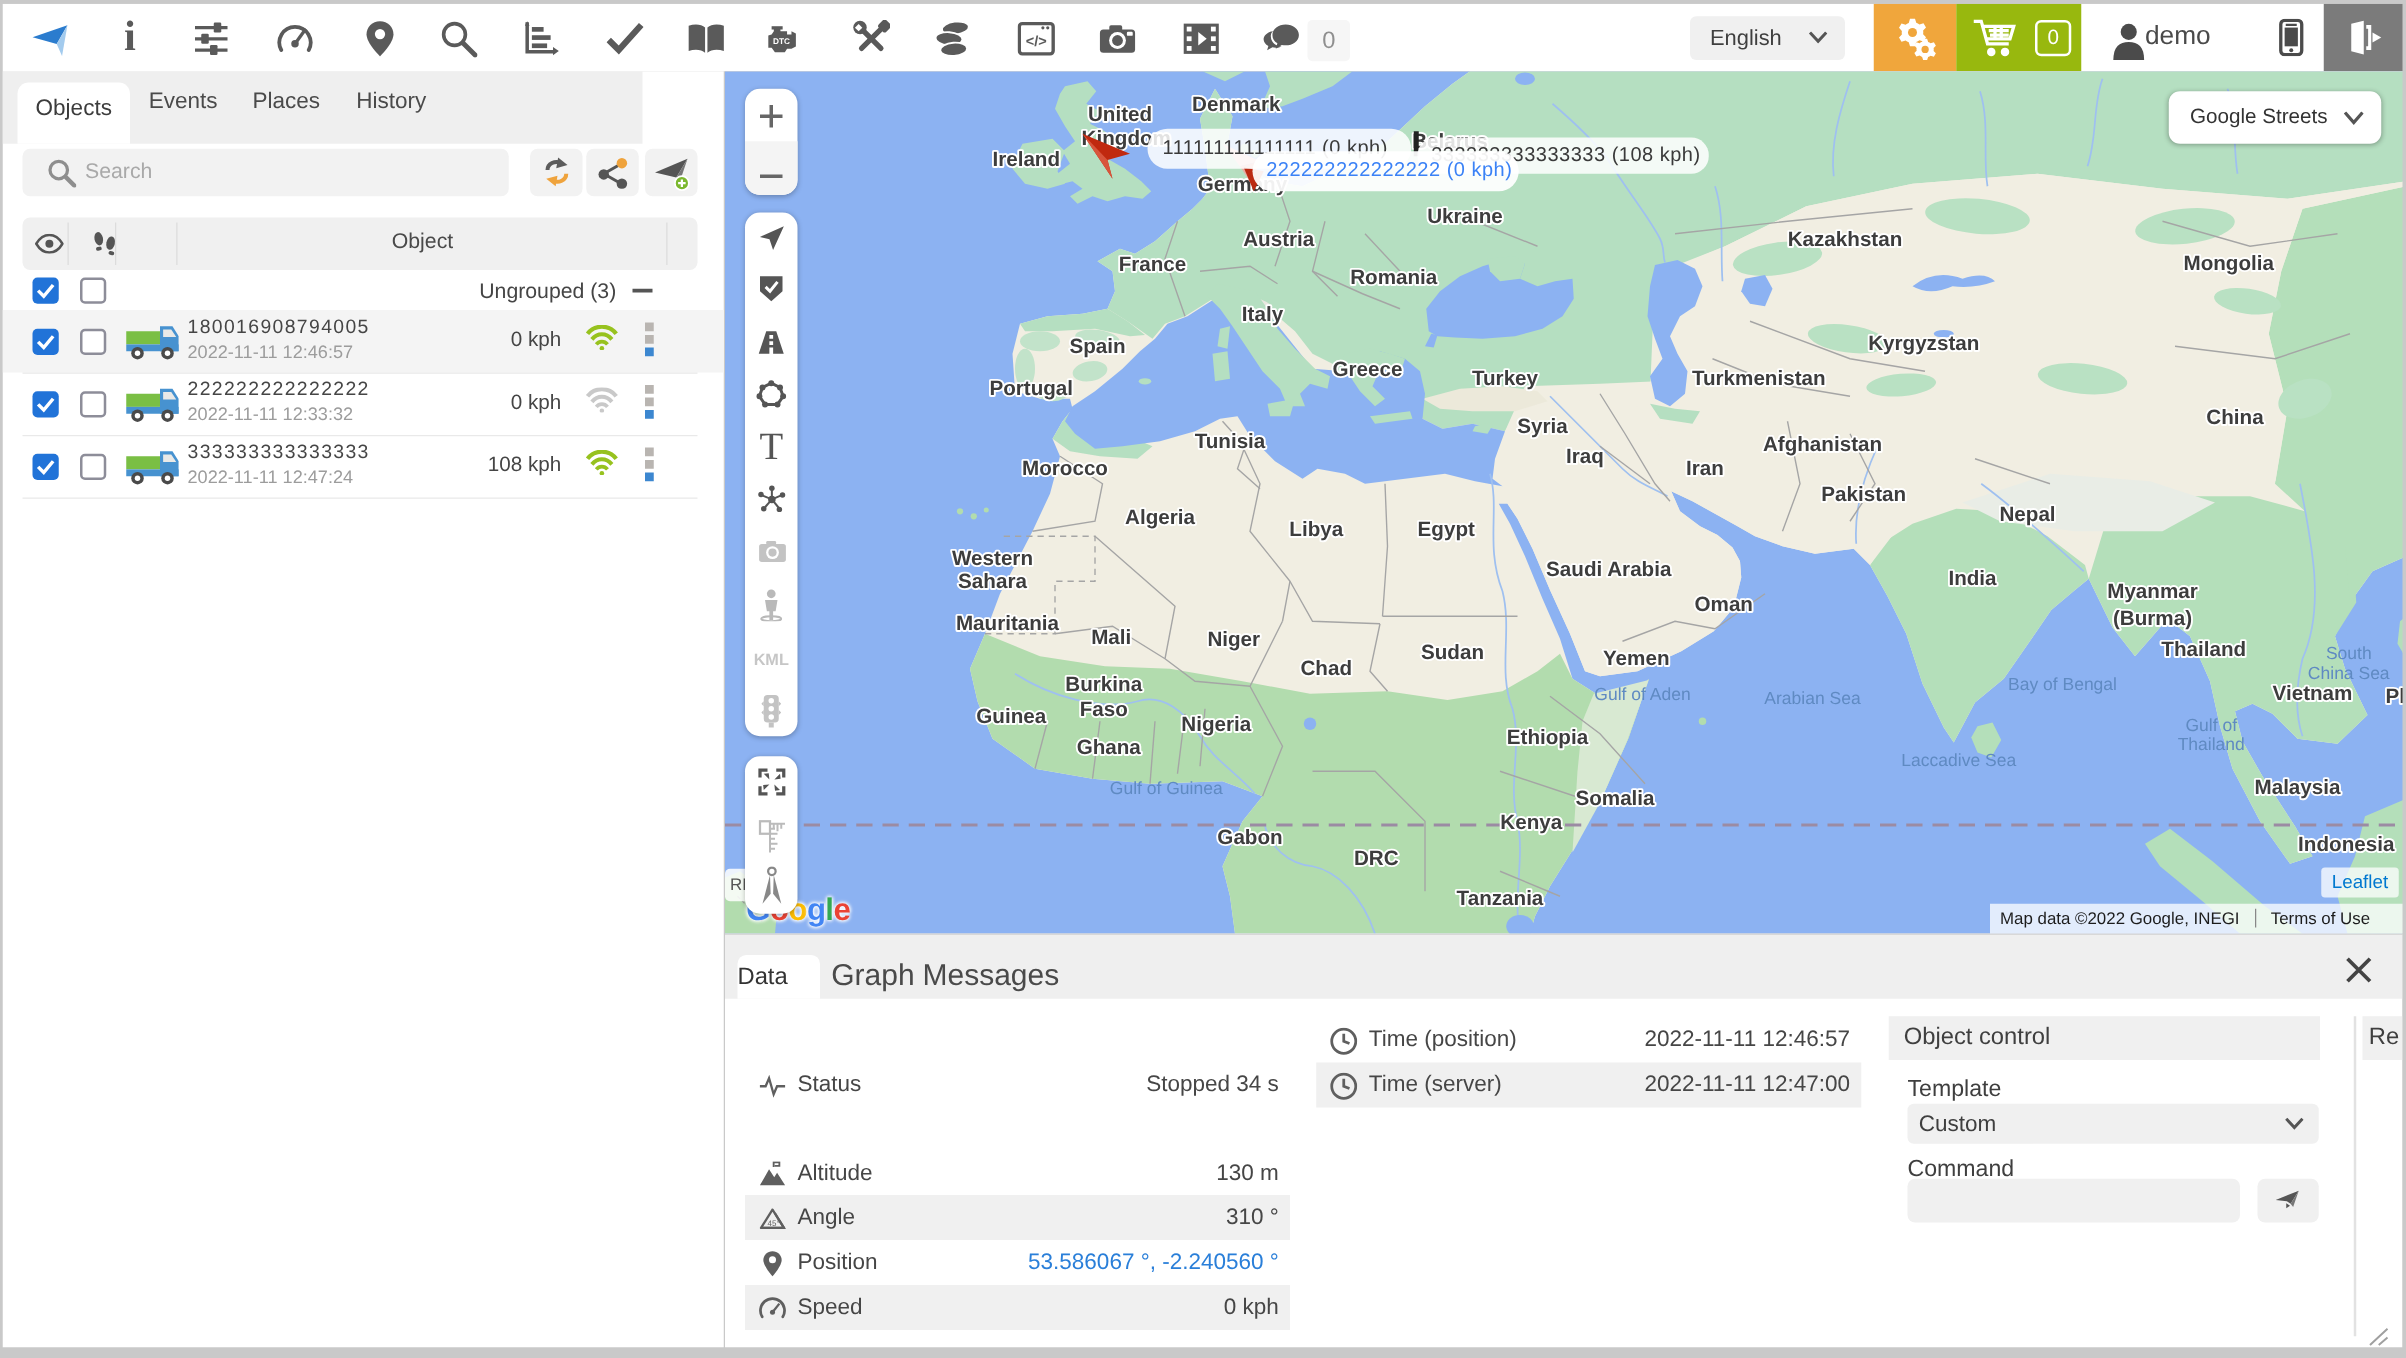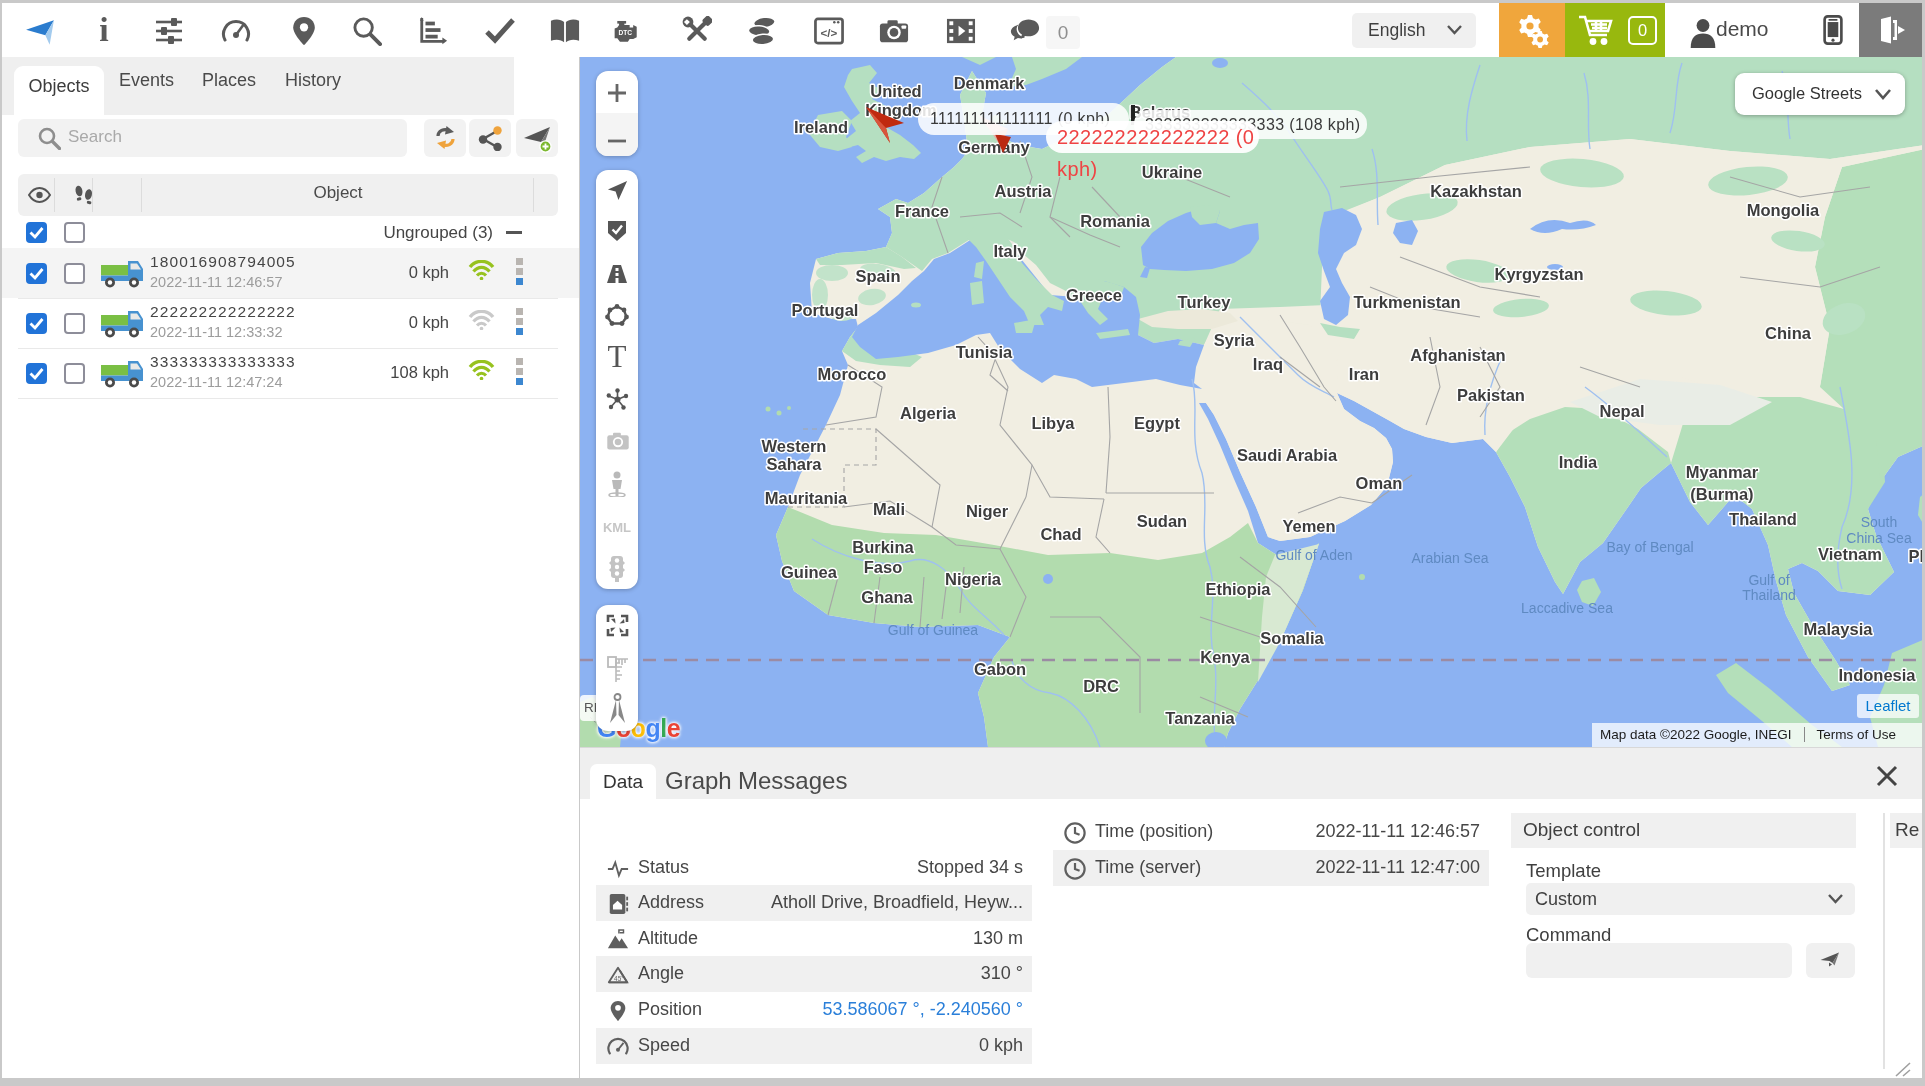--- a/index.html
+++ b/index.html
@@ -21,21 +21,21 @@
 .cb{position:absolute;width:21px;height:21px;border-radius:4px}
 .cb.on{background:#2173d8}
 .cb.off{background:#fff;border:2.5px solid #8d8d99;border-radius:4px}
 .name{position:absolute;left:148px;font-size:15.5px;letter-spacing:1.1px;color:#454545}
 .tstamp{position:absolute;left:148px;font-size:14.5px;color:#9c9c9c}
 .speed{position:absolute;width:100px;text-align:right;font-size:16.5px;color:#454545}
 .sep{position:absolute;left:16px;width:540px;height:1px;background:#e9e9e9}
 #map{left:580px;top:57px;width:1345px;height:690px;overflow:hidden}
 #panel{left:580px;top:747px;width:1342px;height:331px;background:#fff;border-top:1px solid #d8d8d8}
 #ptabs{position:absolute;left:0;top:0;width:1342px;height:51px;background:#efefef}
-#tabData{position:absolute;left:10px;top:16px;width:66px;height:35px;background:#fff;border-radius:7px 7px 0 0;text-align:center;line-height:35px;font-size:19px;color:#333}
+#tabData{position:absolute;left:10px;top:16px;width:66px;height:35px;background:#fff;border-radius:7px 7px 0 0;text-align:left;line-height:35px;font-size:19px;color:#333}
 .ptab{position:absolute;top:16px;height:35px;line-height:33px;font-size:24px;color:#4a4a4a}
 .drow{position:absolute;left:16px;width:436px;height:36px;font-size:18px;color:#464646}
 .drow .ic{position:absolute;left:11px;top:8px;width:22px;height:22px}
 .drow .l{position:absolute;left:42px;top:7px}
 .drow .v{position:absolute;right:9px;top:7px}
 .gray{background:#f0f0f0}
 #hscroll{left:0;top:1078px;width:1925px;height:8px;background:#c9c9c9}
 .frame{background:#c9c9c9}
 </style></head>
 <body>
@@ -593,21 +593,21 @@
     <path d="M286,50 L324,66 L306,71 L310,86 Z" fill="#c0290f"></path>
     <path d="M286,50 L306,71 L310,86 Z" fill="#d8553c"></path>
     <path d="M398,58 L428,72 L412,76 Z" fill="#f0c5c0"></path>
     <path d="M412,76 L428,72 L421,90 Z" fill="#e8aba3"></path>
     <path d="M415,77 L431,80 L423,96 Z" fill="#bb2a12"></path>
     <rect x="551" y="48" width="4" height="20" fill="#222"></rect>
   </svg>
 
   <div class="abs" style="left:338px;top:46px;width:211px;height:32px;background:rgba(255,255,255,0.85);border-radius:16px;font-size:16px;letter-spacing:0.4px;color:#3a3a3a;line-height:32px;padding-left:12px">111111111111111 (0 kph)</div>
   <div class="abs" style="left:554px;top:53px;width:233px;height:29px;background:rgba(255,255,255,0.85);border-radius:14px;font-size:16px;letter-spacing:0.4px;color:#3a3a3a;line-height:29px;padding-left:11px">333333333333333 (108 kph)</div>
-  <div class="abs" style="left:466px;top:64px;width:213px;height:32px;background:rgba(255,255,255,0.93);border-radius:16px;font-size:20px;letter-spacing:0.4px;color:#ef4444;line-height:32px;padding-left:11px">222222222222222 (0 kph)</div>
+  <div class="abs" style="left:422px;top:64px;width:213px;height:32px;background:rgba(255,255,255,0.93);border-radius:16px;font-size:16px;letter-spacing:0.4px;color:#3b82f6;line-height:32px;padding-left:11px">222222222222222 (0 kph)</div>
 
   <div class="abs" style="left:16px;top:14px;width:42px;height:85px;z-index:4;background:#fff;border-radius:12px;box-shadow:0 1px 4px rgba(0,0,0,0.25)">
     <div style="position:absolute;left:0;top:42px;width:42px;height:43px;background:#f4f4f4;border-radius:0 0 12px 12px"></div>
     <svg style="position:absolute;left:10px;top:11px" width="22" height="22" viewBox="0 0 22 22">
           <path d="M11,2 V20 M2,11 H20" stroke="#666" stroke-width="2.8"></path>
         </svg>
     <svg style="position:absolute;left:10px;top:66px" width="22" height="8" viewBox="0 0 22 8">
           <path d="M2,4 H20" stroke="#666" stroke-width="2.8"></path>
         </svg>
   </div>
@@ -720,31 +720,20 @@
         <path d="M2,2 L20,20 M20,2 L2,20" stroke="#444" stroke-width="3"></path>
       </svg>
 
     <div class="drow" style="top:102px">
       <svg class="ic" viewBox="0 0 24 24">
           <path d="M1,12 L6,12 L9,5 L13,19 L16,12 L23,12" fill="none" stroke="#5f5f5f" stroke-width="2"></path>
         </svg>
       <span class="l">Status</span>
         <span class="v">Stopped 34 s</span>
       </div>
-    <div class="drow gray" style="top:137px">
-      <svg class="ic" viewBox="0 0 24 24">
-          <rect x="3" y="1" width="17" height="22" rx="2" fill="#5f5f5f"></rect>
-          <rect x="21" y="4" width="2" height="4" fill="#5f5f5f"></rect>
-          <rect x="21" y="10" width="2" height="4" fill="#5f5f5f"></rect>
-          <rect x="21" y="16" width="2" height="4" fill="#5f5f5f"></rect>
-          <path d="M6.5,13 L11.5,8.5 L16.5,13 L16.5,18 L6.5,18 Z" fill="#fff"></path>
-        </svg>
-      <span class="l">Address</span>
-        <span class="v">Atholl Drive, Broadfield, Heyw...</span>
-      </div>
     <div class="drow" style="top:173px">
       <svg class="ic" viewBox="0 0 24 24">
           <path d="M1,21 L9,7 L13.5,14 L16,10 L23,21 Z" fill="#5f5f5f"></path>
           <path d="M13,5 L13,1 L18,1 L18,4 L14,4" fill="none" stroke="#5f5f5f" stroke-width="1.6"></path>
         </svg>
       <span class="l">Altitude</span>
         <span class="v">130 m</span>
       </div>
     <div class="drow gray" style="top:208px">
       <svg class="ic" viewBox="0 0 24 24">

